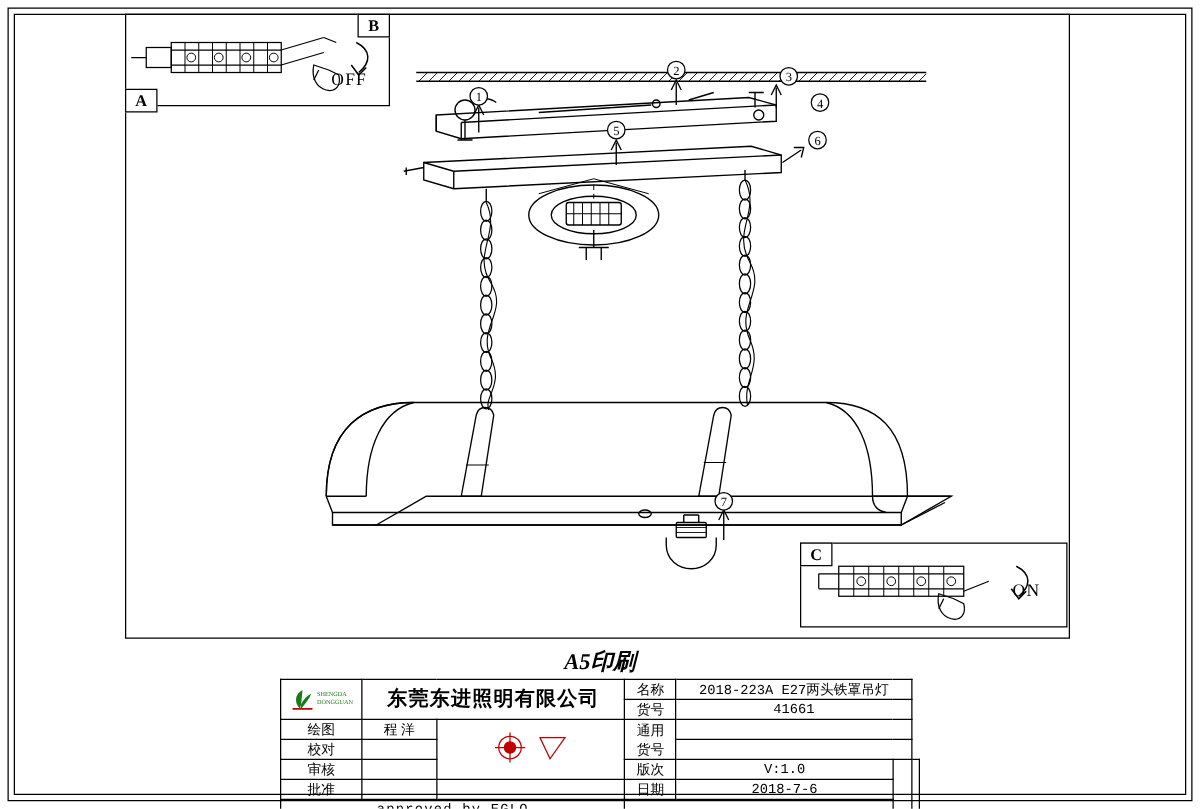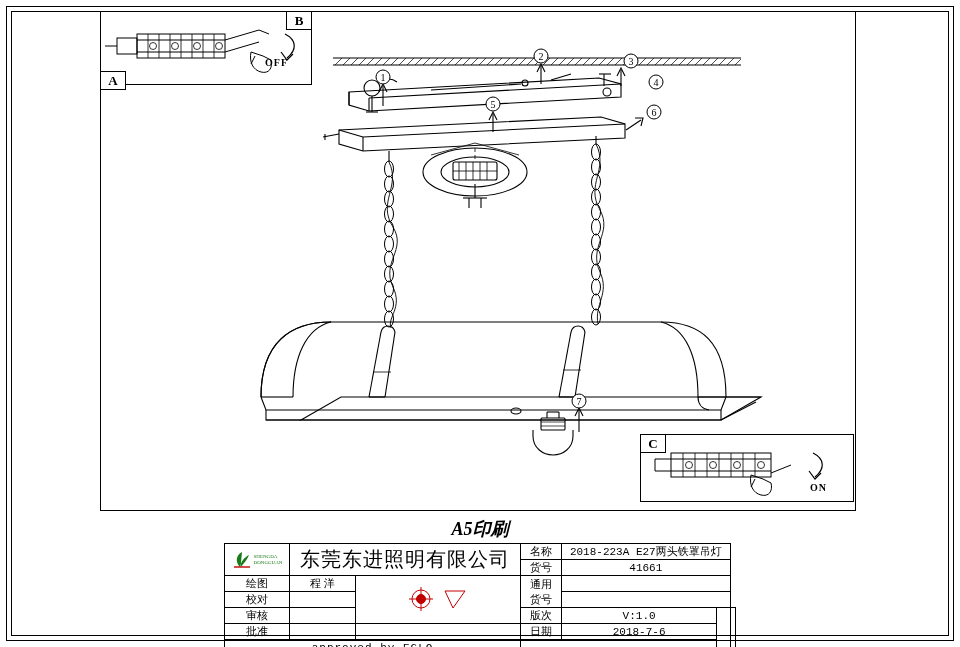--- a/index.html
+++ b/index.html
@@ -87,26 +87,25 @@
     text-align: center;
     line-height: 18px;
   }
   #tag-a { left: 100px; top: 71px; }
   #tag-b { left: 286px; top: 11px; }
   #tag-c { left: 640px; top: 434px; }
 
   .onoff-label {
     position: absolute;
     font-family: "Liberation Serif", serif;
-    font-size: 10px;
+    font-size: 14px;
     letter-spacing: 1px;
-    font-weight: bold;
   }
   #off-label { left: 265px; top: 57px; }
-  #on-label  { left: 810px; top: 482px; }
+  #on-label  { left: 810px; top: 466px; }
 
   .brand-text {
     position: absolute;
     font-family: "Liberation Serif", serif;
     font-size: 13px;
     text-align: center;
     line-height: 15px;
     left: 700px;
     top: 408px;
     width: 140px;
@@ -137,22 +136,22 @@
     border: 1px solid #000;
     padding: 0 2px;
     text-align: center;
     vertical-align: middle;
     height: 15px;
   }
   .tb-logo {
     width: 60px;
   }
   .tb-company {
-    font-size: 20px;
-    font-weight: normal;
+    font-size: 16px;
+    font-weight: bold;
     letter-spacing: 1px;
   }
   .tb-label { width: 36px; }
   .tb-approved {
     font-family: "Liberation Mono", monospace;
     font-size: 11px;
     letter-spacing: 1px;
   }
   .mono { font-family: "Liberation Mono", monospace; font-size: 11px; }
   .logo-wrap {

